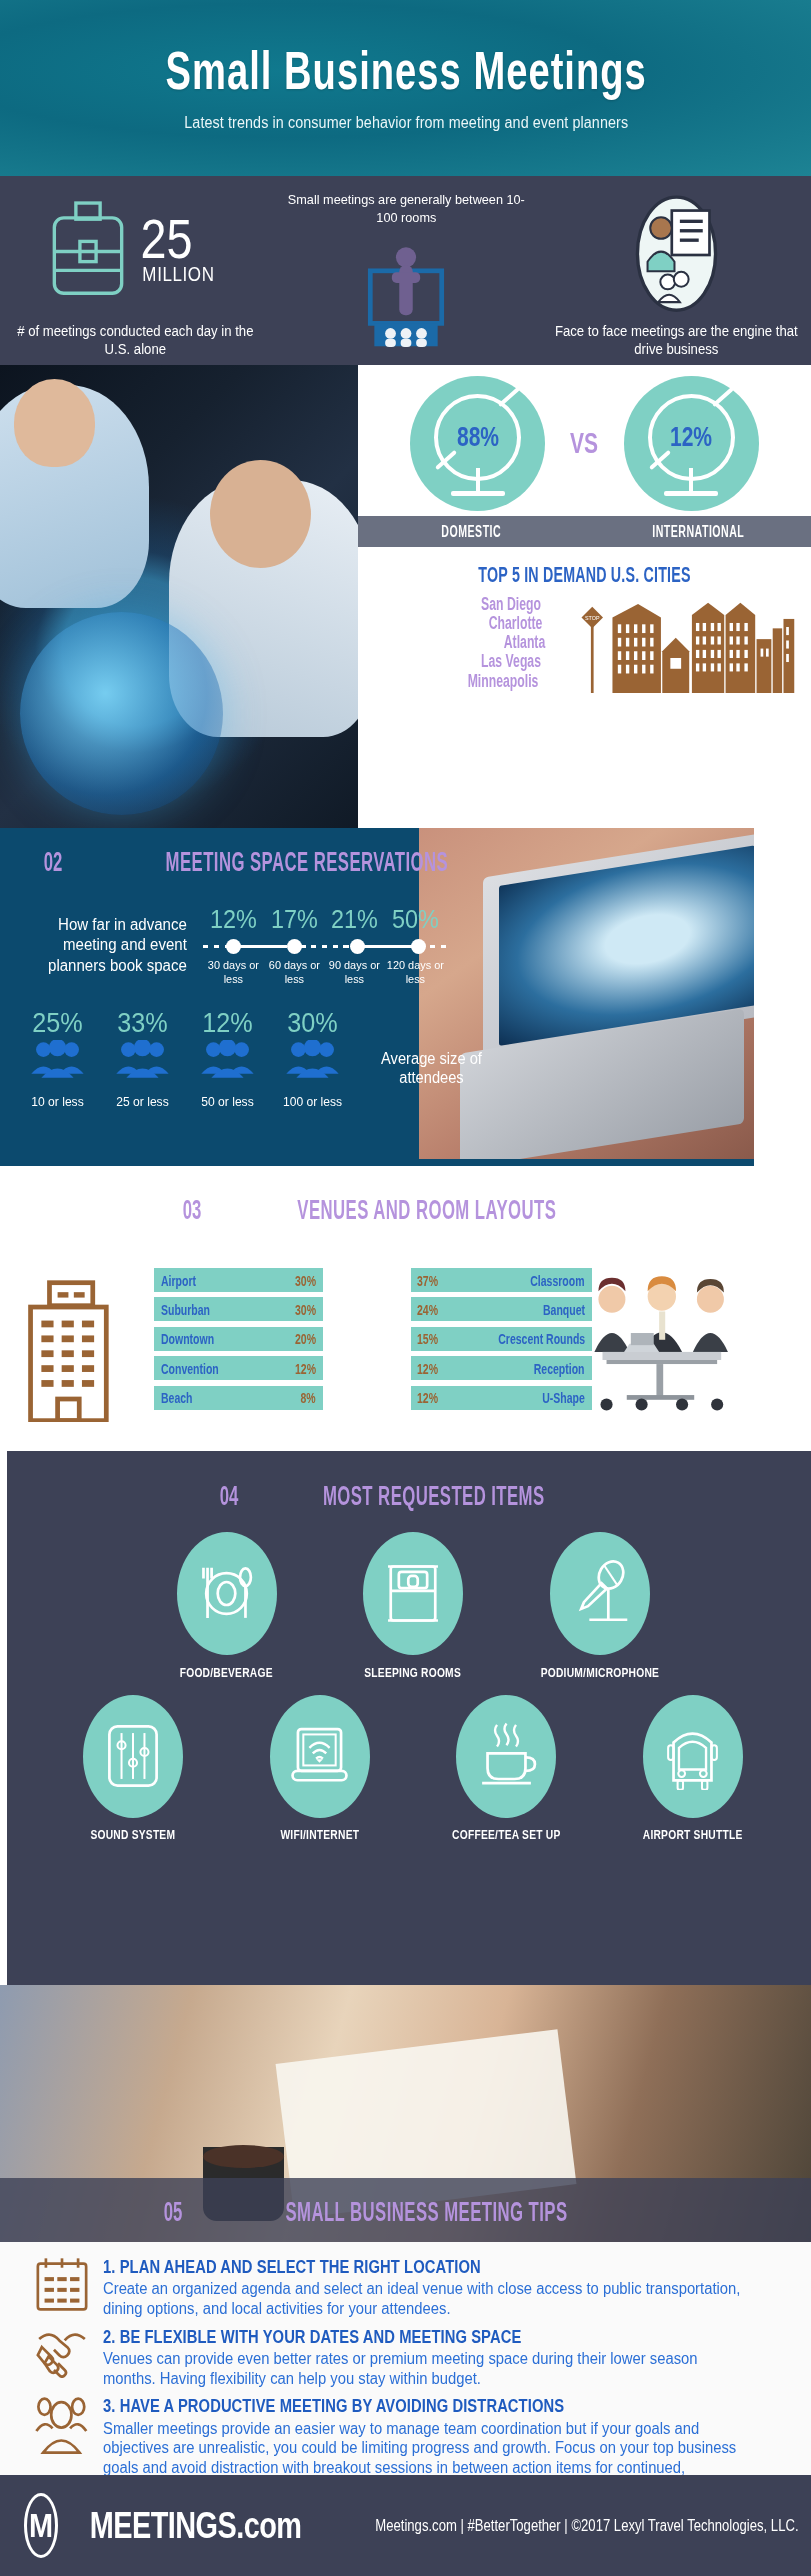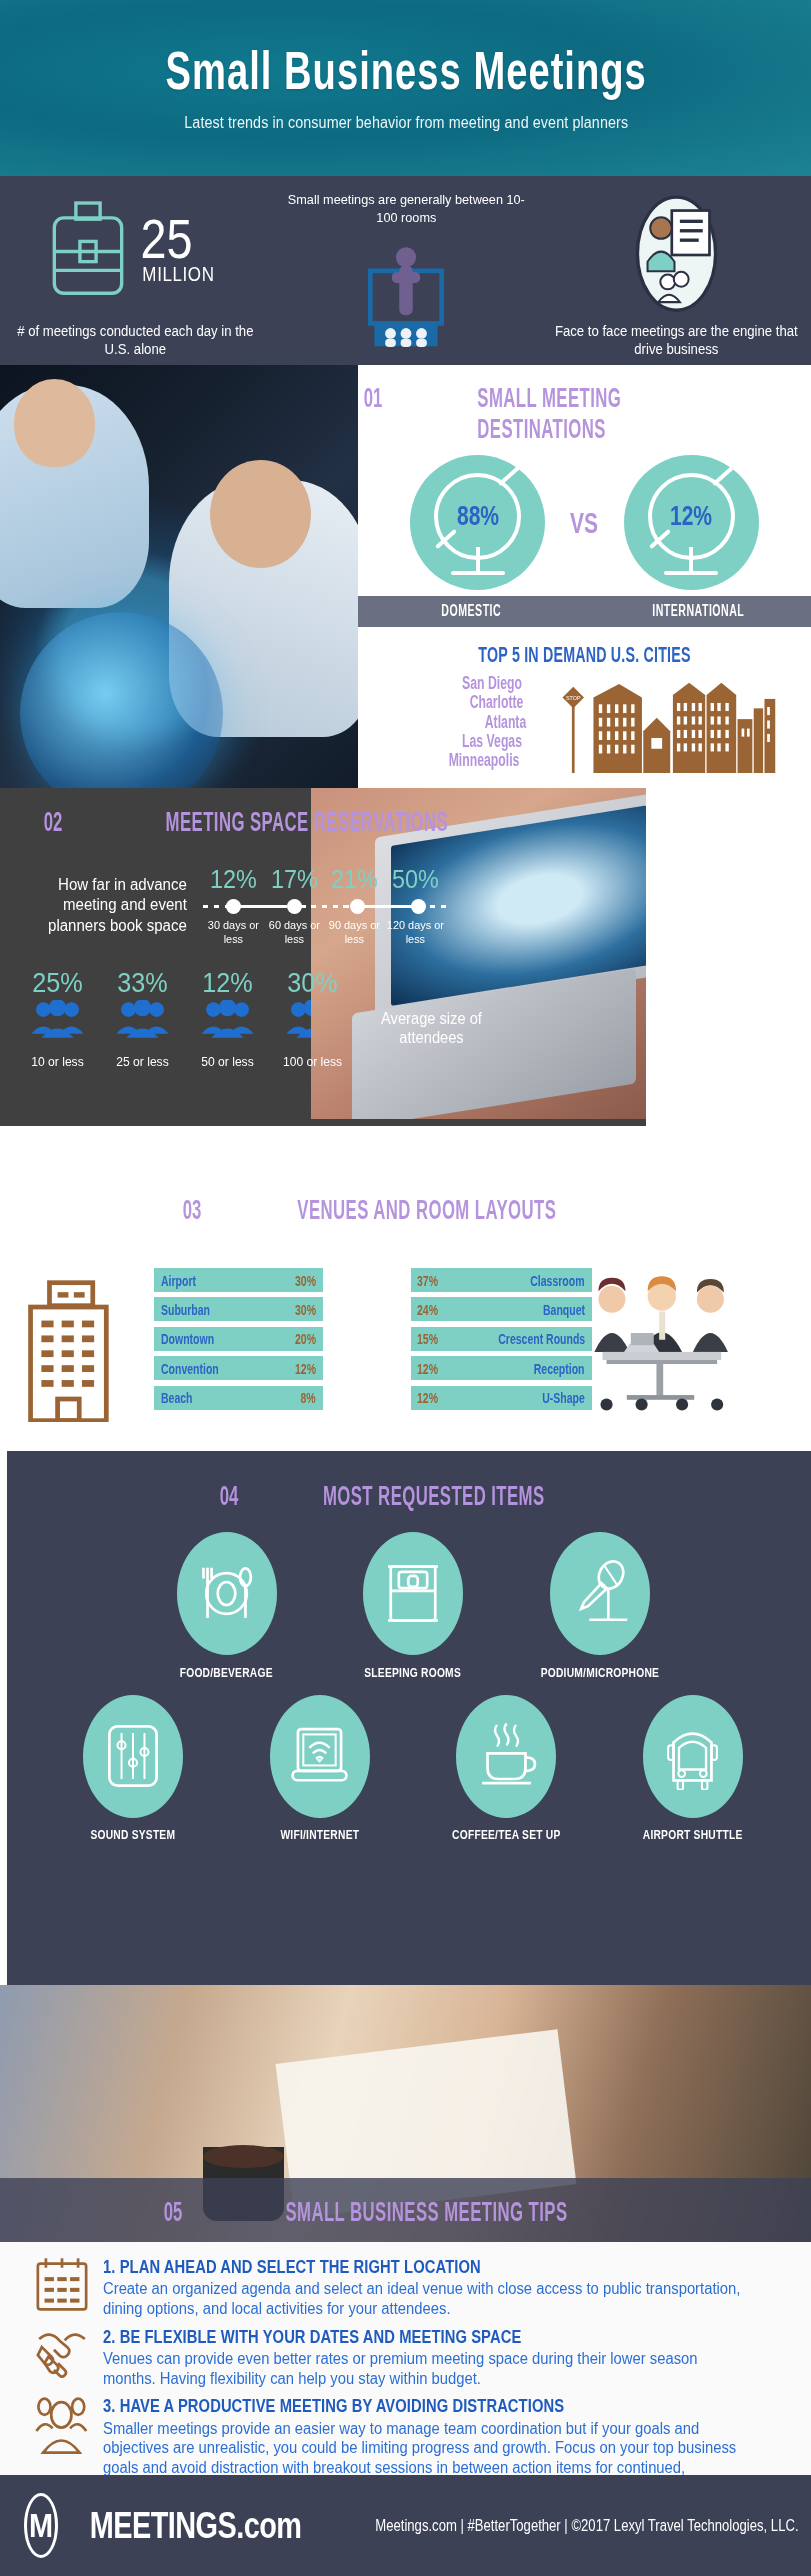--- a/index.html
+++ b/index.html
@@ -72,27 +72,27 @@
   .gl-ring { width:87px; height:87px; border-radius:50%; border:4px solid #ffffff; display:flex; align-items:center; justify-content:center; margin-top:-12px;}
   .gl-pct { color:#2c63c4; font-size:27px; font-weight:bold; transform:scaleX(.78);}
   .gl-stand { position:absolute; bottom:19px; left:50%; transform:translateX(-50%); width:4px; height:24px; background:#fff;}
   .gl-base { position:absolute; bottom:15px; left:50%; transform:translateX(-50%); width:54px; height:4.7px; background:#fff; border-radius:2px;}
   .gl-arcA { position:absolute; top:19px; right:23px; width:26px; height:4px; background:#fff; transform:rotate(-42deg); border-radius:2px;}
   .gl-arcB { position:absolute; bottom:49px; left:23px; width:26px; height:4px; background:#fff; transform:rotate(-42deg); border-radius:2px;}
   .vs { color:#b593dd; font-size:30px; font-weight:bold; transform:scaleX(.7);}
   .dibar { margin-top:5.4px; height:31px; background:#6a7081; display:flex; align-items:center; }
   .dibar span { flex:1; text-align:center; color:#fff; font-size:15.6px; font-weight:bold; transform:scaleX(.68); display:inline-block; letter-spacing:0.7px;}
   .top5-h { text-align:center; color:#2c63c4; font-size:21.6px; font-weight:bold; transform:scaleX(.66); margin-top:15px; letter-spacing:0.3px;}
-  .cities-row { display:flex; align-items:center; justify-content:flex-start; padding-left:43px; margin-top:4px; }
+  .cities-row { display:flex; align-items:center; justify-content:flex-start; padding-left:62px; margin-top:4px; }
   .cities { display:flex; flex-direction:column; align-items:flex-end; width:135px;}
   .cities li { list-style:none; color:#b593dd; font-size:18px; font-weight:bold; transform:scaleX(.68); line-height:1.07; }
   .skyline { margin-left:17.6px; position:relative; width:223px; height:101px;}
 
   
-  .s02 { position:absolute; left:0; top:788px; width:646px; height:338px; background:#404040; }
+  .s02 { position:absolute; left:0; top:828px; width:754px; height:338px; background:#0c4a6e; }
   .s02 .photo { position:absolute; right:0; top:0; width:335px; height:331px;
     background:linear-gradient(145deg,#c9917c 0%,#d6a78c 30%,#b9806c 62%,#8a5a4b 100%); overflow:hidden;}
   .s02 .lt { position:absolute; left:64px; top:27px; width:284px; height:183px; background:linear-gradient(150deg,#dcdee2,#b7bac1); transform:skewY(-9deg); border-radius:5.4px;}
   .s02 .lt-scr { position:absolute; left:16px; top:10.8px; right:12px; bottom:12px;
     background:radial-gradient(ellipse at 58% 48%, #cfe9f5 0 20%, #2c6e9e 62%, #0d2f52 100%); border-radius:2.7px;}
   .s02 .kb { position:absolute; left:41px; top:203px; width:284px; height:115px; background:linear-gradient(150deg,#cfd2d7,#9ba0a8); transform:skewY(-9deg); border-radius:5.4px;}
   .s02 .sec-h { padding-top:19px; padding-left:38px; justify-content:flex-start;}
   .adv-row { display:flex; align-items:flex-start; margin-top:26px; padding-left:20px;}
   .adv-lead { color:#ffffff; font-size:16px; line-height:1.28; text-align:right; width:172px; transform:scaleX(.94); padding-top:10.8px;}
   .adv-chart { margin-left:10.8px; width:243px; position:relative;}
@@ -232,24 +232,20 @@
 
   <div class="s01">
     <div class="photo">
       <div class="fig f1"></div>
         <div class="fig f1h"></div>
       <div class="fig f2"></div>
         <div class="fig f2h"></div>
       <div class="globe"></div>
     </div>
     <div class="panel">
-      <div class="sec-h">
-        <span class="sec-num purple">01</span>
-        <span class="sec-name purple">SMALL MEETING DESTINATIONS</span>
-      </div>
 
       <div class="globes">
         <div class="gl-wrap">
           <div class="gl-ring">
               <span class="gl-pct">88%</span>
             </div>
           <div class="gl-arcA"></div>
             <div class="gl-arcB"></div>
           <div class="gl-stand"></div>
             <div class="gl-base"></div>

